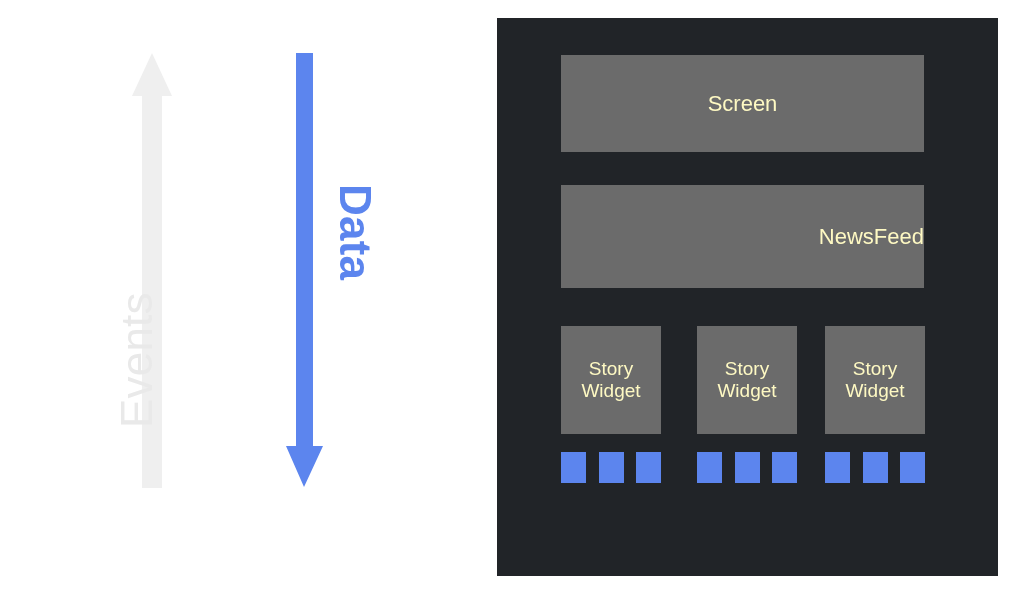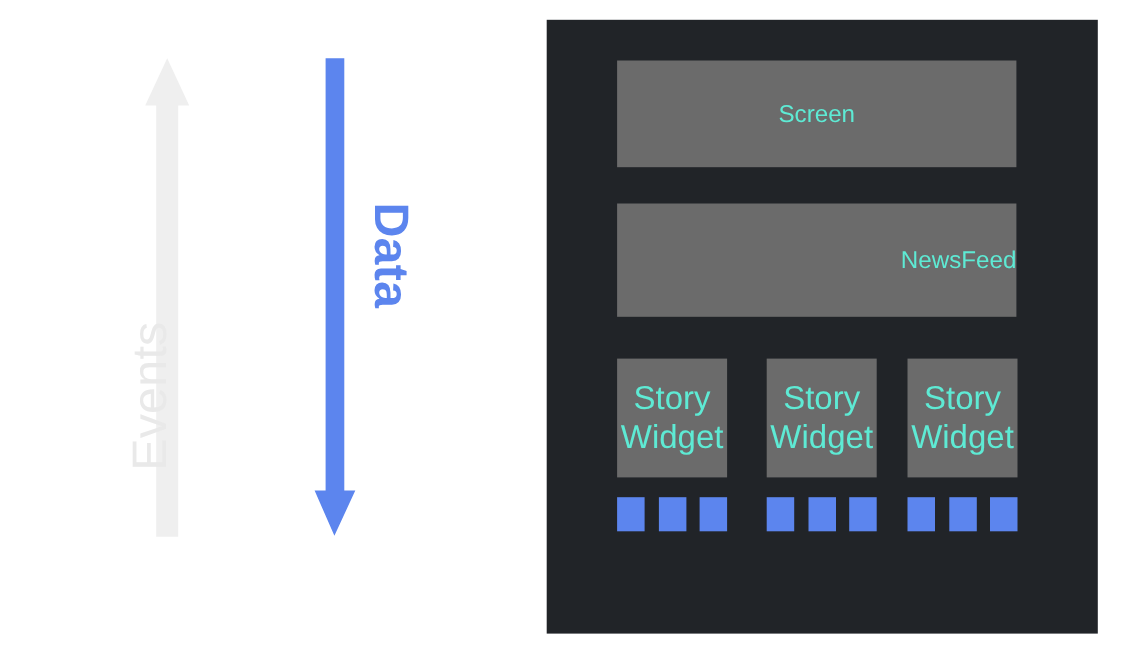--- a/index.html
+++ b/index.html
@@ -65,21 +65,21 @@
     left: 497px;
     top: 18px;
     width: 501px;
     height: 558px;
     background: #212428;
   }
 
   .block {
     position: absolute;
     background: #6B6B6B;
-    color: #5eead4;
+    color: #fef9c3;
     display: flex;
     align-items: center;
     justify-content: center;
     text-align: center;
     font-size: 22px;
     line-height: 1.18;
     font-weight: 400;
   }
 
   .block-screen {
@@ -114,21 +114,21 @@
   .widget-group.g0 { left: 0px; }
   .widget-group.g1 { left: 136px; }
   .widget-group.g2 { left: 264px; }
 
   .block-widget {
     position: absolute;
     left: 0;
     top: 0;
     width: 100px;
     height: 108px;
-    font-size: 30px;
+    font-size: 19px;
   }
 
   .dots-row {
     position: absolute;
     left: 0;
     top: 126px;
     width: 100px;
     height: 32px;
     display: flex;
     justify-content: space-between;

